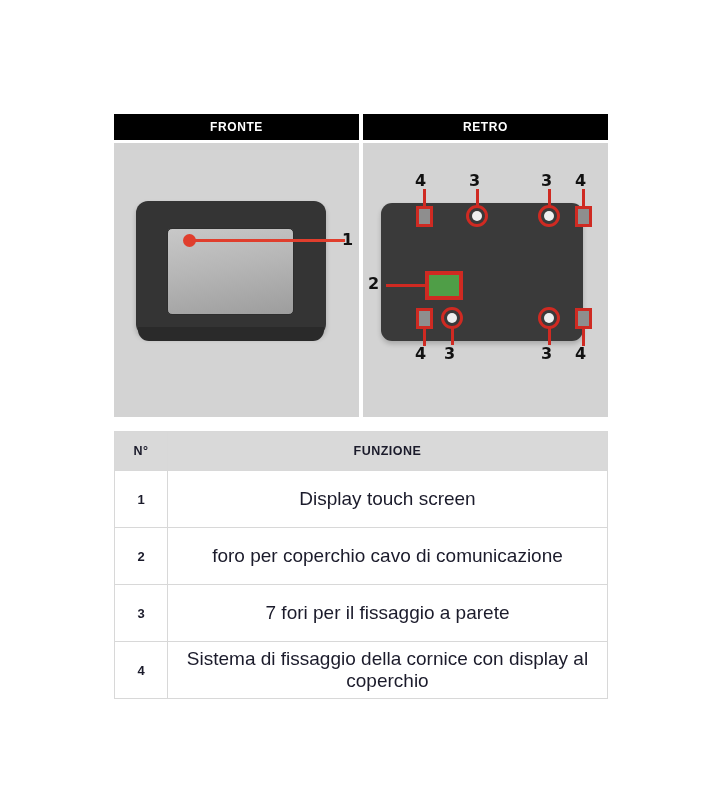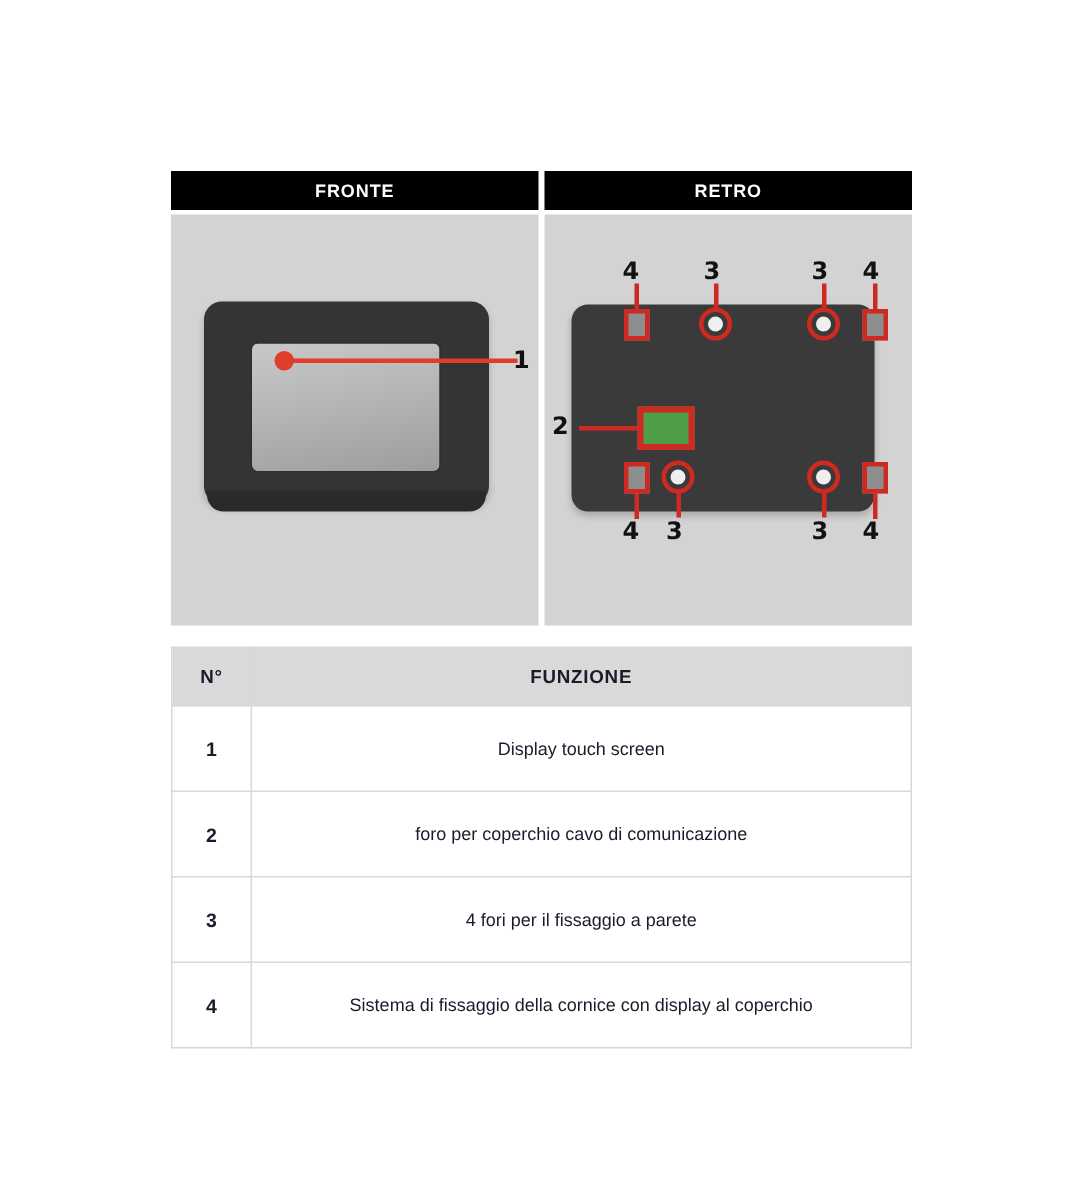--- a/index.html
+++ b/index.html
@@ -231,21 +231,21 @@
     font-size: 12.5px;
     font-weight: bold;
     letter-spacing: 0.5px;
     height: 36px;
     text-align: center;
   }
   .col-num { width: 50px; }
   .func-table tbody td {
     background: #ffffff;
     height: 54px;
-    font-size: 12px;
+    font-size: 19px;
     text-align: center;
     vertical-align: middle;
   }
   .func-table tbody td.num {
     font-weight: bold;
     font-size: 13px;
   }
 </style>
 </head>
 <body>
@@ -325,21 +325,21 @@
         <tr>
           <td class="num">1</td>
           <td>Display touch screen</td>
         </tr>
         <tr>
           <td class="num">2</td>
           <td>foro per coperchio cavo di comunicazione</td>
         </tr>
         <tr>
           <td class="num">3</td>
-          <td>4 fori per il fissaggio a parete</td>
+          <td>7 fori per il fissaggio a parete</td>
         </tr>
         <tr>
           <td class="num">4</td>
           <td>Sistema di fissaggio della cornice con display al coperchio</td>
         </tr>
       </tbody>
     </table>
 
   </div>
 </div>

